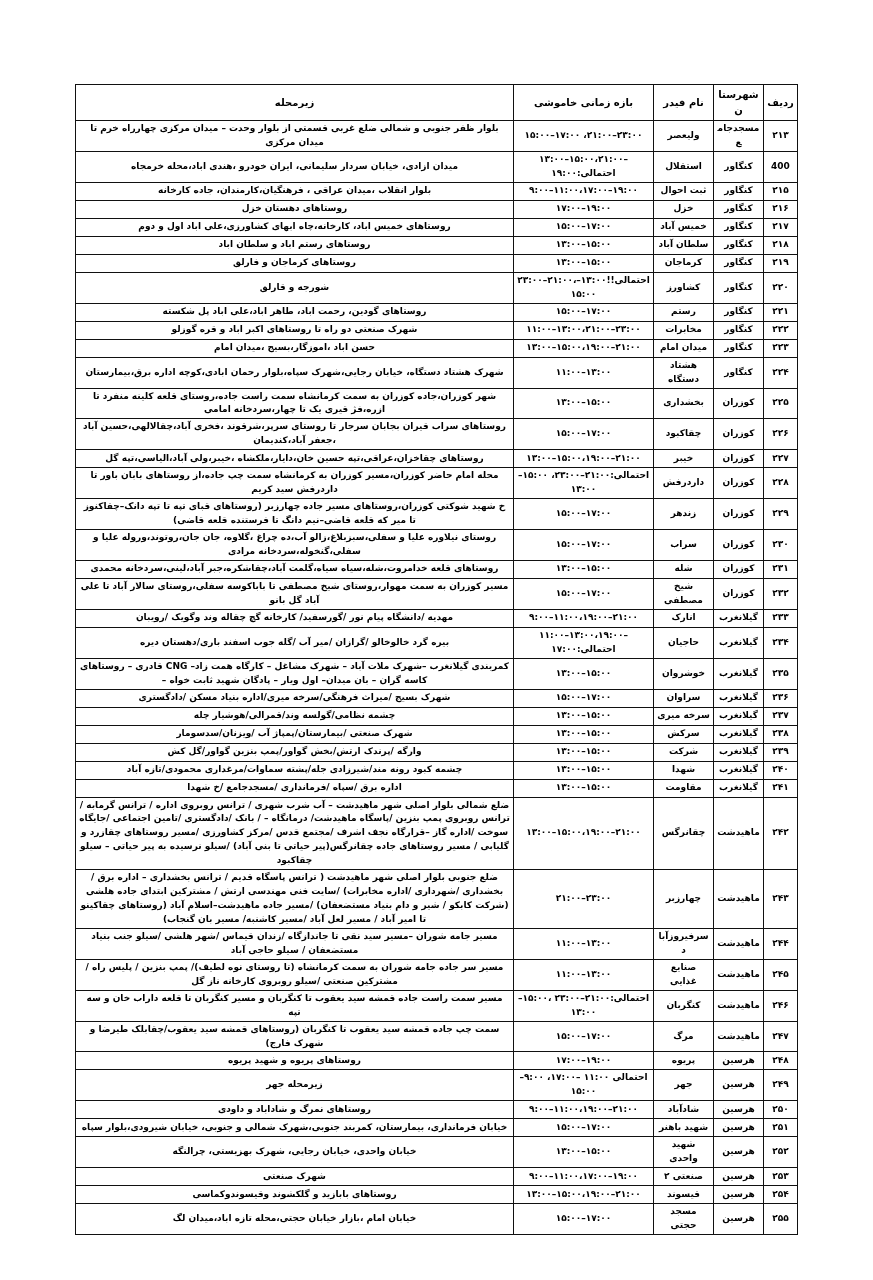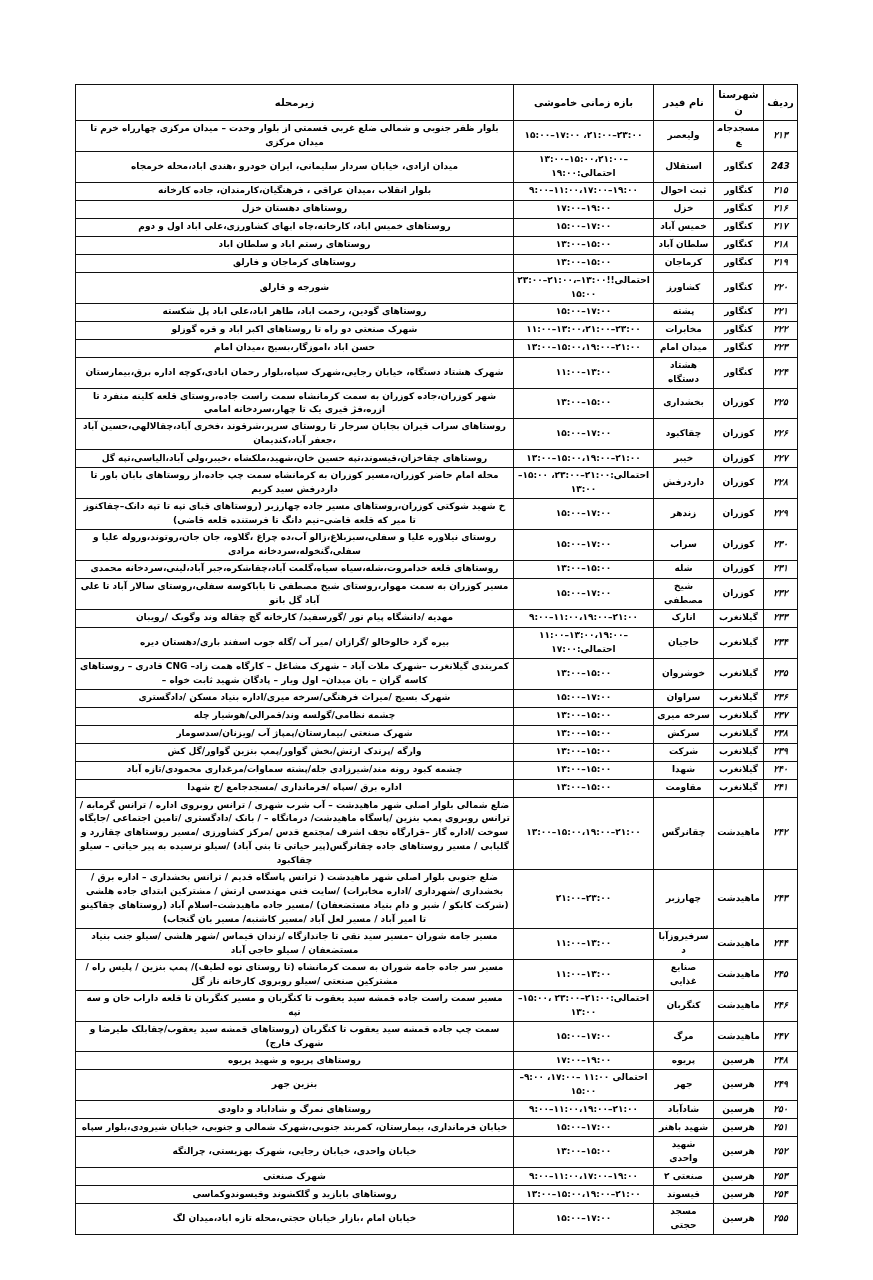--- a/index.html
+++ b/index.html
@@ -29,21 +29,21 @@
     line-height:1.55;
     word-wrap:break-word;
   }
   table.outage thead th { font-size:10px; height:20px; padding:2px 3px; }
   col.c-no     { width:34px; }
   col.c-county { width:50px; }
   col.c-feeder { width:60px; }
   col.c-time   { width:140px; }
   col.c-sub    { width:438px; }
   td.cell-time { direction:ltr; font-size:9px; letter-spacing:0; }
-  td.cell-no   { font-size:9.5px;font-style:italic; }
+  td.cell-no   { font-size:9.5px; }
   tbody td { height:15px; }
 </style>
 </head>
 <body>
 
 <div class="sheet">
   <table class="outage">
     <colgroup>
       <col class="c-no">
       <col class="c-county">
@@ -62,21 +62,21 @@
     </thead>
     <tbody>
         <tr>
     <td class="cell-no">۲۱۳</td>
     <td class="cell-county">مسجدجامع</td>
     <td class="cell-feeder">ولیعصر</td>
     <td class="cell-time">۱۵:۰۰–۱۷:۰۰ ،۲۱:۰۰–۲۳:۰۰</td>
     <td class="cell-sub">بلوار ظفر جنوبی و شمالی ضلع غربی قسمتی از بلوار وحدت – میدان مرکزی چهارراه خرم تا میدان مرکزی</td>
   </tr>
         <tr>
-    <td class="cell-no">243</td>
+    <td class="cell-no">400</td>
     <td class="cell-county">کنگاور</td>
     <td class="cell-feeder">استقلال</td>
     <td class="cell-time">۱۳:۰۰–۱۵:۰۰،۲۱:۰۰–۱۹:۰۰:احتمالی</td>
     <td class="cell-sub">میدان ازادی، خیابان سردار سلیمانی، ایران خودرو ،هندی اباد،محله خرمجاه</td>
   </tr>
         <tr>
     <td class="cell-no">۲۱۵</td>
     <td class="cell-county">کنگاور</td>
     <td class="cell-feeder">ثبت احوال</td>
     <td class="cell-time">۹:۰۰–۱۱:۰۰،۱۷:۰۰–۱۹:۰۰</td>
@@ -113,21 +113,21 @@
         <tr>
     <td class="cell-no">۲۲۰</td>
     <td class="cell-county">کنگاور</td>
     <td class="cell-feeder">کشاورز</td>
     <td class="cell-time">۲۳:۰۰–۲۱:۰۰،احتمالی!!۱۳:۰۰–۱۵:۰۰</td>
     <td class="cell-sub">شورجه و قارلق</td>
   </tr>
         <tr>
     <td class="cell-no">۲۲۱</td>
     <td class="cell-county">کنگاور</td>
-    <td class="cell-feeder">پشته</td>
+    <td class="cell-feeder">رستم</td>
     <td class="cell-time">۱۵:۰۰–۱۷:۰۰</td>
     <td class="cell-sub">روستاهای گودین، رحمت اباد، طاهر اباد،علی اباد پل شکسته</td>
   </tr>
         <tr>
     <td class="cell-no">۲۲۲</td>
     <td class="cell-county">کنگاور</td>
     <td class="cell-feeder">مخابرات</td>
     <td class="cell-time">۱۱:۰۰–۱۳:۰۰،۲۱:۰۰–۲۳:۰۰</td>
     <td class="cell-sub">شهرک صنعتی دو راه تا روستاهای اکبر اباد و قره گوزلو</td>
   </tr>
@@ -157,21 +157,21 @@
     <td class="cell-county">کوزران</td>
     <td class="cell-feeder">چقاکبود</td>
     <td class="cell-time">۱۵:۰۰–۱۷:۰۰</td>
     <td class="cell-sub">روستاهای سراب قیران بجابان سرجار تا روستای سرپر،شرقوند ،فخری آباد،چقالالهی،حسین آباد ،جعفر آباد،کندیمان</td>
   </tr>
         <tr>
     <td class="cell-no">۲۲۷</td>
     <td class="cell-county">کوزران</td>
     <td class="cell-feeder">خیبر</td>
     <td class="cell-time">۱۳:۰۰–۱۵:۰۰،۱۹:۰۰–۲۱:۰۰</td>
-    <td class="cell-sub">روستاهای چقاخزان،قیسوند،تپه حسین خان،شهید،ملکشاه ،خیبر،ولی آباد،الیاسی،تپه گل</td>
+    <td class="cell-sub">روستاهای چقاخزان،عراقی،تپه حسین خان،دایار،ملکشاه ،خیبر،ولی آباد،الیاسی،تپه گل</td>
   </tr>
         <tr>
     <td class="cell-no">۲۲۸</td>
     <td class="cell-county">کوزران</td>
     <td class="cell-feeder">داردرفش</td>
     <td class="cell-time">احتمالی:۲۱:۰۰–۲۳:۰۰، ۱۵:۰۰–۱۳:۰۰</td>
     <td class="cell-sub">محله امام حاضر کوزران،مسیر کوزران به کرمانشاه سمت چپ جاده،از روستاهای بابان باور تا داردرفش سید کریم</td>
   </tr>
         <tr>
     <td class="cell-no">۲۲۹</td>
@@ -311,21 +311,21 @@
     <td class="cell-county">هرسین</td>
     <td class="cell-feeder">پریوه</td>
     <td class="cell-time">۱۷:۰۰–۱۹:۰۰</td>
     <td class="cell-sub">روستاهای پریوه و شهید پریوه</td>
   </tr>
         <tr>
     <td class="cell-no">۲۴۹</td>
     <td class="cell-county">هرسین</td>
     <td class="cell-feeder">جهر</td>
     <td class="cell-time">احتمالی ۱۱:۰۰ –۱۷:۰۰، ۹:۰۰–۱۵:۰۰</td>
-    <td class="cell-sub">بنزین جهر</td>
+    <td class="cell-sub">زیرمحله جهر</td>
   </tr>
         <tr>
     <td class="cell-no">۲۵۰</td>
     <td class="cell-county">هرسین</td>
     <td class="cell-feeder">شادآباد</td>
     <td class="cell-time">۹:۰۰–۱۱:۰۰،۱۹:۰۰–۲۱:۰۰</td>
     <td class="cell-sub">روستاهای نمرگ و شاداباد و داودی</td>
   </tr>
         <tr>
     <td class="cell-no">۲۵۱</td>

